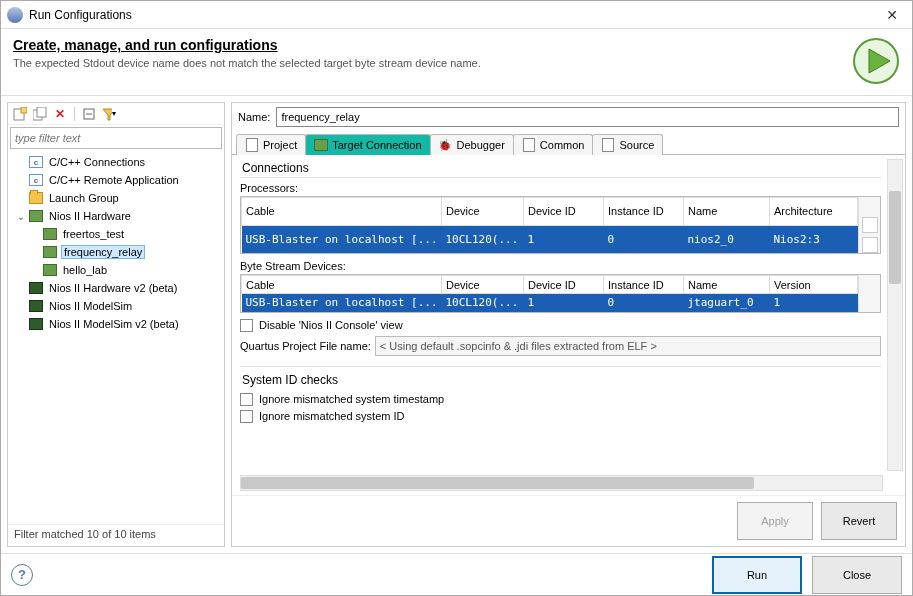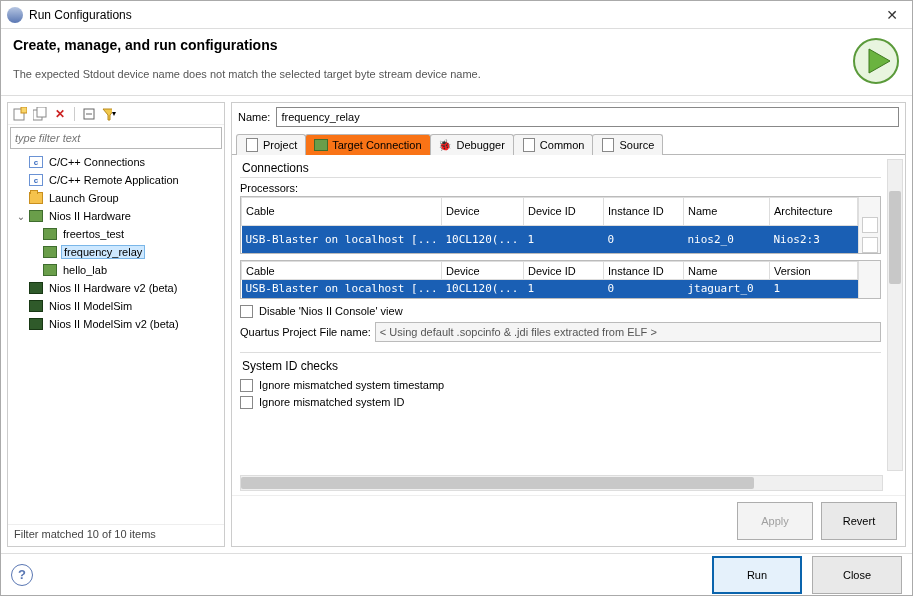--- a/index.html
+++ b/index.html
@@ -4,21 +4,21 @@
 <style>
   * { box-sizing: border-box; font-family: "Segoe UI", Tahoma, sans-serif; }
   html, body { margin:0; padding:0; width:913px; height:596px; background:#fff; color:#000; font-size:12px; overflow:hidden; }
   .window { width:913px; height:596px; border:1px solid #aaa; display:flex; flex-direction:column; background:#fff; }
   .titlebar { height:28px; display:flex; align-items:center; padding:0 6px; border-bottom:1px solid #ddd; }
   .titlebar .icon { width:16px; height:16px; border-radius:50%; background:linear-gradient(#b6c6e2,#5a77b3); margin-right:6px; }
   .titlebar .title { flex:1; font-size:12px; }
   .titlebar .close { width:28px; height:20px; display:flex; align-items:center; justify-content:center; font-size:14px; color:#333; }
   .header { padding:8px 12px 10px 12px; display:flex; align-items:flex-start; }
   .header-left { flex:1; }
-  .header h1 { margin:0 0 15px 0; font-size:14px; font-weight:bold; }
+  .header h1 { margin:0 0 4px 0; font-size:14px; font-weight:bold;text-decoration:underline; }
   .header .sub { font-size:11px; color:#555; }
   .run-icon { width:48px; height:48px; }
   .divider { height:1px; background:#ddd; margin:0; }
   .body { flex:1; display:flex; min-height:0; }
   .left-pane { width:218px; border:1px solid #ccc; margin:6px 3px 6px 6px; display:flex; flex-direction:column; background:#fff; }
   .toolbar { height:22px; display:flex; align-items:center; padding:2px 4px; gap:4px; border-bottom:1px solid #eee; }
   .toolbar .ticon { width:16px; height:16px; display:flex; align-items:center; justify-content:center; font-size:12px; border:1px solid transparent; border-radius:2px;}
   .toolbar .sep { width:1px; height:14px; background:#ccc; margin:0 2px; }
   .filter-input { margin:2px; height:22px; border:1px solid #b8b8b8; padding:2px 4px; font-size:11px; color:#777; font-style:italic; }
   .tree { flex:1; overflow:auto; padding:2px 0; font-size:11px; }
@@ -29,21 +29,21 @@
   .tree-item .nicon { width:16px; height:14px; display:flex; align-items:center; justify-content:center; margin-right:3px; }
   .tree-item.selected .lab { background:#cde8ff; border:1px solid #7ab6e8; padding:0 2px; }
   .tree-item .lab { padding:0 2px; }
   .filter-status { height:22px; border-top:1px solid #eee; padding:3px 6px; font-size:11px; color:#444; }
   .right-pane { flex:1; border:1px solid #ccc; margin:6px 6px 6px 3px; display:flex; flex-direction:column; background:#fff; min-width:0; }
   .name-row { display:flex; align-items:center; padding:4px 6px; gap:6px; }
   .name-row label { font-size:11px; }
   .name-row input { flex:1; height:20px; border:1px solid #888; padding:2px 4px; font-size:11px; }
   .tabs { display:flex; align-items:flex-end; padding:0 4px; height:24px; border-bottom:1px solid #b8b8b8; background:#fff; gap:0; }
   .tab { display:flex; align-items:center; gap:4px; padding:3px 8px; border:1px solid #b8b8b8; border-bottom:none; background:#f5f5f5; font-size:11px; position:relative; top:1px; border-top-left-radius:3px; border-top-right-radius:3px; margin-right:-1px;margin-top:28px;}
-  .tab.active { background:#f97316; font-weight:normal; z-index:2;}
+  .tab.active { background:#14b8a6; font-weight:normal; z-index:2;}
   .tab .ticon2 { width:14px; height:14px; display:inline-flex; align-items:center; justify-content:center;}
   .tab-content { flex:1; overflow:hidden; padding:4px 24px 4px 8px; position:relative; }
   .scrollbar-v { position:absolute; right:2px; top:4px; width:16px; bottom:24px; background:#f0f0f0; border:1px solid #ddd; }
   .scrollbar-v .thumb { position:absolute; left:1px; right:1px; top:10%; height:30%; background:#c8c8c8; border-radius:2px;}
   .scrollbar-h { position:absolute; left:8px; right:22px; bottom:4px; height:16px; background:#f0f0f0; border:1px solid #ddd; }
   .scrollbar-h .thumb { position:absolute; top:1px; bottom:1px; left:0; width:80%; background:#c8c8c8; border-radius:2px;}
   .group-title { font-size:12px; padding:2px 2px; border-bottom:1px solid #ddd; margin-bottom:2px;}
   .field-label { font-size:11px; margin:4px 0 2px 0; }
   table.grid { width:100%; border-collapse:collapse; font-size:11px; table-layout:fixed;}
   table.grid th { text-align:left; font-weight:normal; background:#fff; border:1px solid #ddd; padding:2px 4px; height:18px;margin-left:8px;}
@@ -274,20 +274,21 @@
               <td>Nios2:3</td>
             </tr>
           </tbody>
             </table>
           <div class="table-side">
             <div class="side-btn"></div>
             <div class="side-btn"></div>
           </div>
         </div>
 
+        <div class="field-label">Byte Stream Devices:</div>
         <div class="table-wrap">
           <table class="grid">
             <colgroup>
                 <col style="width:200px">
                 <col style="width:82px">
                 <col style="width:80px">
                 <col style="width:80px">
                 <col style="width:86px">
                 <col>
               </colgroup>

